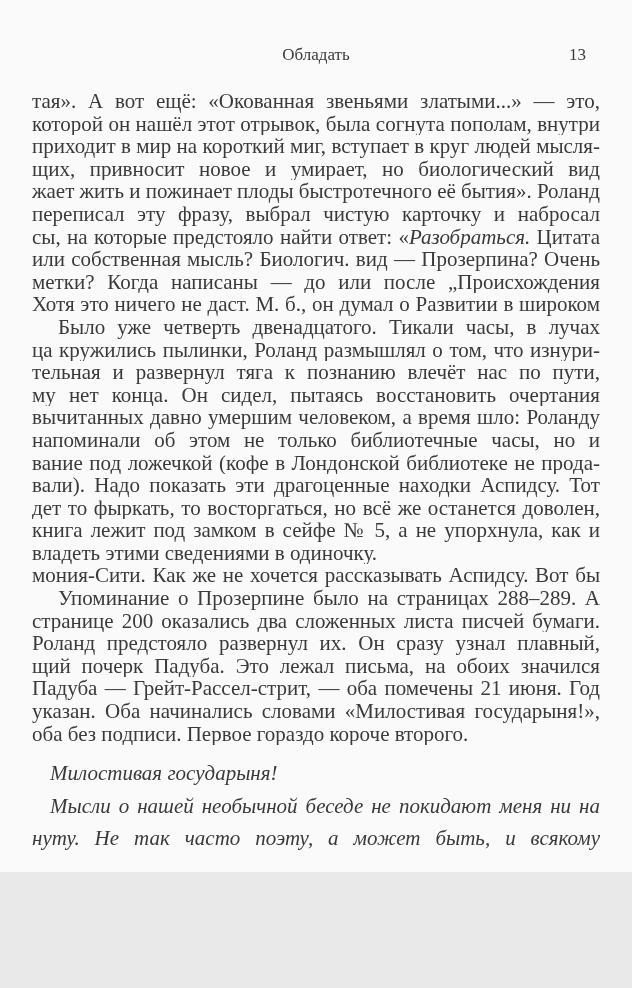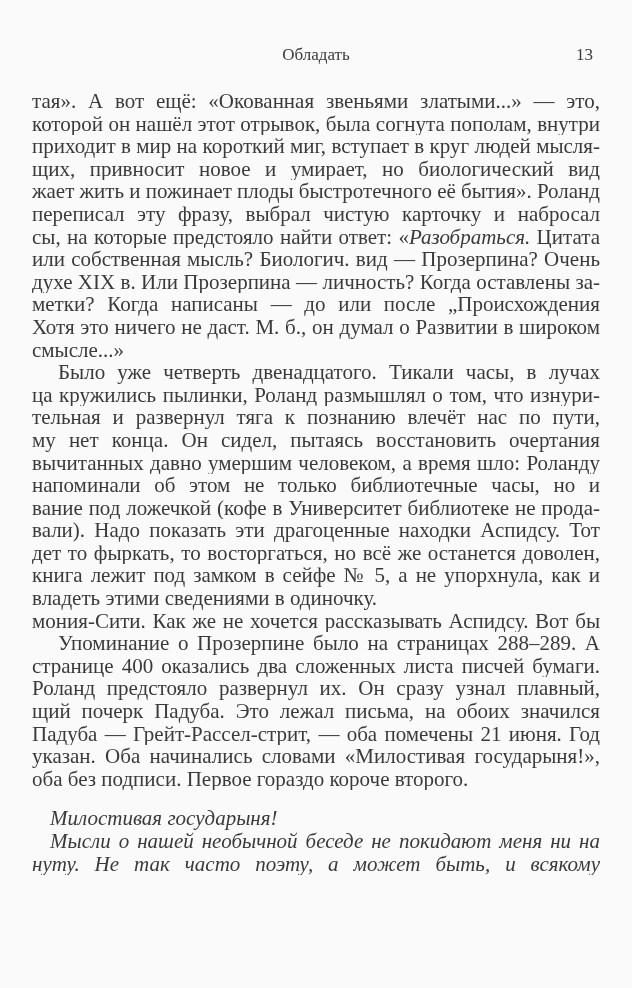--- a/index.html
+++ b/index.html
@@ -3,21 +3,21 @@
 <meta charset="utf-8">
 <style>
   html, body {
     margin: 0;
     padding: 0;
     background: #e9e9e9;
   }
   .page {
     position: relative;
     width: 632px;
-    height: 988px;
+    height: 872px;
     margin: 0 auto;
     background: var(--page-bg, #fafafa);
     color: var(--text-color, #3a3a3a);
     font-family: "Liberation Serif", "DejaVu Serif", serif;
     overflow: hidden;
   }
   .running-header {
     position: absolute;
     top: 45px;
     left: 32px;
@@ -25,33 +25,33 @@
     height: 20px;
     font-size: 17px;
     line-height: 20px;
   }
   .running-title {
     display: block;
     text-align: center;
   }
   .page-number {
     position: absolute;
-    right: 7px;
+    right: 14px;
     top: 0;
   }
   .page-body {
     position: absolute;
     top: 90px;
     left: 32px;
     width: 568px;
     font-size: 21px;
   }
   .para { margin: 0; }
   .para.gap { margin-top: 17px; }
-  .para.italic .line { font-style: italic; }
+  .para.italic .line { font-style: italic; margin-top: 10px; }
   .line {
     height: 22.6px;
     line-height: 22.6px;
     text-align: justify;
     text-align-last: justify;
     overflow: hidden;
     white-space: normal;
   }
   .line.endline { text-align-last: left; }
   .line.indent { text-indent: 26px; }
@@ -69,42 +69,40 @@
   <div class="page-body">
       <div class="para">
         <div class="line"><span>тая». А вот ещё: «Окованная звеньями златыми...» — это, навер-</span></div>
         <div class="line"><span>которой он нашёл этот отрывок, была согнута пополам, внутри</span></div>
         <div class="line"><span>приходит в мир на короткий миг, вступает в круг людей мысля-</span></div>
         <div class="line"><span>щих, привносит новое и умирает, но биологический вид продол-</span></div>
         <div class="line"><span>жает жить и пожинает плоды быстротечного её бытия». Роланд</span></div>
         <div class="line"><span>переписал эту фразу, выбрал чистую карточку и набросал вопро-</span></div>
         <div class="line"><span>сы, на которые предстояло найти ответ: «</span><span class="em">Разобраться.</span><span> Цитата</span></div>
         <div class="line"><span>или собственная мысль? Биологич. вид — Прозерпина? Очень в</span></div>
-        <div class="line"><span>духе XIX в. Или Прозерпина — личность? Когда оставлены за-</span></div>
         <div class="line"><span>метки? Когда написаны — до или после „Происхождения видов“?</span></div>
         <div class="line"><span>Хотя это ничего не даст. М. б., он думал о Развитии в широком</span></div>
-        <div class="line endline"><span>смысле...»</span></div>
       </div>
       <div class="para">
         <div class="line indent"><span>Было уже четверть двенадцатого. Тикали часы, в лучах солн-</span></div>
         <div class="line"><span>ца кружились пылинки, Роланд размышлял о том, что изнури-</span></div>
         <div class="line"><span>тельная и развернул тяга к познанию влечёт нас по пути, которо-</span></div>
         <div class="line"><span>му нет конца. Он сидел, пытаясь восстановить очертания мыслей,</span></div>
         <div class="line"><span>вычитанных давно умершим человеком, а время шло: Роланду</span></div>
         <div class="line"><span>напоминали об этом не только библиотечные часы, но и посасы-</span></div>
-        <div class="line"><span>вание под ложечкой (кофе в Университет библиотеке не прода-</span></div>
+        <div class="line"><span>вание под ложечкой (кофе в Лондонской библиотеке не прода-</span></div>
         <div class="line"><span>вали). Надо показать эти драгоценные находки Аспидсу. Тот бу-</span></div>
         <div class="line"><span>дет то фыркать, то восторгаться, но всё же останется доволен, что</span></div>
         <div class="line"><span>книга лежит под замком в сейфе № 5, а не упорхнула, как и мно-</span></div>
         <div class="line endline"><span>владеть этими сведениями в одиночку.</span></div>
         <div class="line"><span>мония-Сити. Как же не хочется рассказывать Аспидсу. Вот бы</span></div>
       </div>
       <div class="para">
         <div class="line indent"><span>Упоминание о Прозерпине было на страницах 288–289. А на</span></div>
-        <div class="line"><span>странице 400 оказались два сложенных листа писчей бумаги.</span></div>
+        <div class="line"><span>странице 200 оказались два сложенных листа писчей бумаги.</span></div>
         <div class="line"><span>Роланд предстояло развернул их. Он сразу узнал плавный, летя-</span></div>
         <div class="line"><span>щий почерк Падуба. Это лежал письма, на обоих значился адрес</span></div>
         <div class="line"><span>Падуба — Грейт-Рассел-стрит, — оба помечены 21 июня. Год не</span></div>
         <div class="line"><span>указан. Оба начинались словами «Милостивая государыня!»,</span></div>
         <div class="line endline"><span>оба без подписи. Первое гораздо короче второго.</span></div>
       </div>
       <div class="para italic gap">
         <div class="line endline indent"><span>Милостивая государыня!</span></div>
       </div>
       <div class="para italic">

